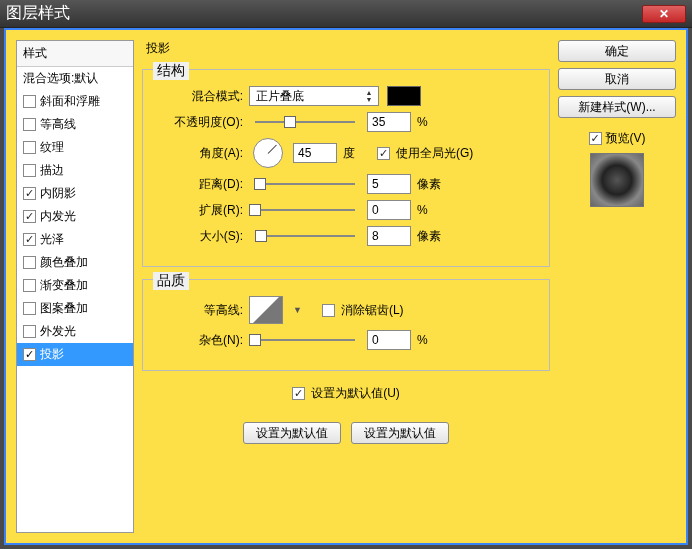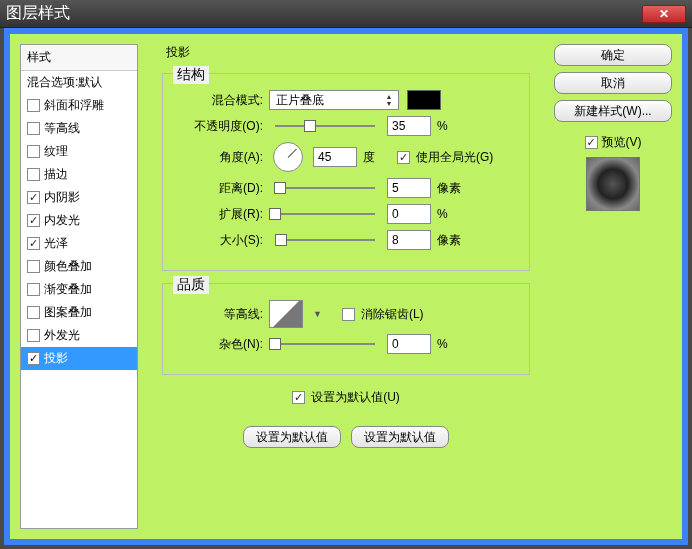--- a/index.html
+++ b/index.html
@@ -1,21 +1,21 @@
 <!DOCTYPE html>
 <html><head>
 <meta charset="utf-8">
 <style>
   * { box-sizing: border-box; font-family: "Microsoft YaHei", Arial, sans-serif; font-size: 12px; }
   body { margin:0; background:#4a4a4a; }
   .win { width:692px; height:549px; background:#4a4a4a; position:relative; }
   .titlebar { height:28px; background:linear-gradient(#555,#333); color:#fff; display:flex; align-items:center; padding:0 6px; justify-content:space-between; border-bottom:1px solid #222;}
   .titlebar .title { font-size:16px; }
   .closebtn { width:44px; height:18px; background:linear-gradient(#e06060,#c62828); border:1px solid #8a1c1c; border-radius:2px; display:flex; align-items:center; justify-content:center; color:#fff; font-weight:bold; font-size:11px;}
-  .client { position:absolute; top:28px; left:4px; right:4px; bottom:4px; background:#bef264; border:6px solid #3b82f6; display:flex; padding:10px 10px 10px 10px; gap:24px;}
+  .client { position:absolute; top:28px; left:4px; right:4px; bottom:4px; background:#fde047; border:2px solid #3b82f6; display:flex; padding:10px 10px 10px 10px; gap:8px;}
   .styles-panel { width:118px; border:1px solid #999; background:#fff; display:flex; flex-direction:column;}
   .styles-panel .hdr { padding:4px 6px; border-bottom:1px solid #ccc; background:#f7f7f7;}
   .styles-panel .row { display:flex; align-items:center; padding:3px 6px; gap:4px; cursor:default;}
   .styles-panel .row.indent { padding-left:6px; }
   .styles-panel .row.selected { background:#3399ff; color:#fff;}
   .cb { width:13px; height:13px; border:1px solid #888; background:#fff; display:inline-flex; align-items:center; justify-content:center; font-size:10px; line-height:1; }
   .cb.checked::after { content:"✓"; color:#222; font-size:11px; }
   .row.selected .cb.checked::after { color:#000; }
   .center { flex:1; display:flex; flex-direction:column; gap:8px; }
   .section-title { font-size:12px; padding-left:4px; }
@@ -27,21 +27,21 @@
   .sel .arrws { width:14px; display:flex; flex-direction:column; align-items:center; font-size:7px; line-height:7px; color:#333;}
   .swatch { width:34px; height:20px; background:#000; border:1px solid #666; margin-left:2px;}
   .slider { flex:0 0 100px; height:14px; position:relative; margin:0 6px;}
   .slider::before { content:""; position:absolute; left:0; right:0; top:6px; height:2px; background:#888;}
   .thumb { position:absolute; top:1px; width:12px; height:12px; background:#fff; border:1px solid #666; transform:translateX(-50%);}
   .numbox { width:44px; height:20px; border:1px solid #888; background:#fff; text-align:left; padding:2px 4px;}
   .unit { width:28px; }
   .anglectl { width:30px; height:30px; border:1px solid #888; border-radius:50%; background:#fff; position:relative; margin:0 4px;}
   .anglectl::after { content:""; position:absolute; left:50%; top:50%; width:12px; height:1px; background:#333; transform-origin:left center; transform:rotate(-45deg);}
   .contour { width:34px; height:28px; border:1px solid #888; background:linear-gradient(135deg,#fff 0%,#fff 49%,#777 51%,#777 100%); margin-right:4px;}
-  .btn { height:22px; border:1px solid #888; background:linear-gradient(#fdfdfd,#e3e3e3); border-radius:8px; padding:0 12px; display:inline-flex; align-items:center; justify-content:center; cursor:default;}
+  .btn { height:22px; border:1px solid #888; background:linear-gradient(#fdfdfd,#e3e3e3); border-radius:3px; padding:0 12px; display:inline-flex; align-items:center; justify-content:center; cursor:default;}
   .btnrow { display:flex; gap:10px; justify-content:center; margin-top:6px;}
   .rightcol { width:118px; display:flex; flex-direction:column; gap:6px; align-items:stretch;}
   .rightcol .btn { width:100%; }
   .prevwrap { display:flex; flex-direction:column; align-items:center; gap:6px; margin-top:6px;}
   .previmg { width:54px; height:54px; background:radial-gradient(circle at 50% 50%, #555 0%, #222 40%, #888 70%, #666 100%); border:1px solid #777;}
 </style>
 </head>
 <body>
 <div class="win">
 

